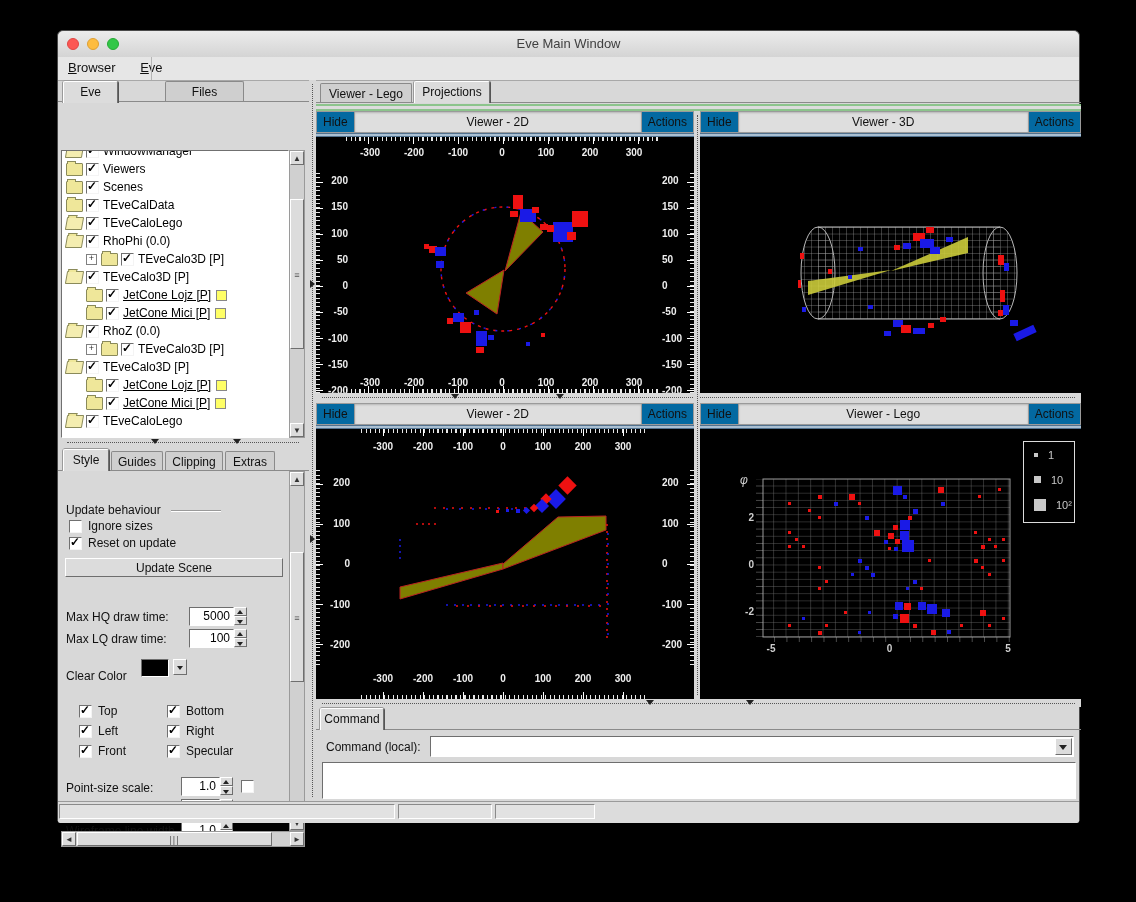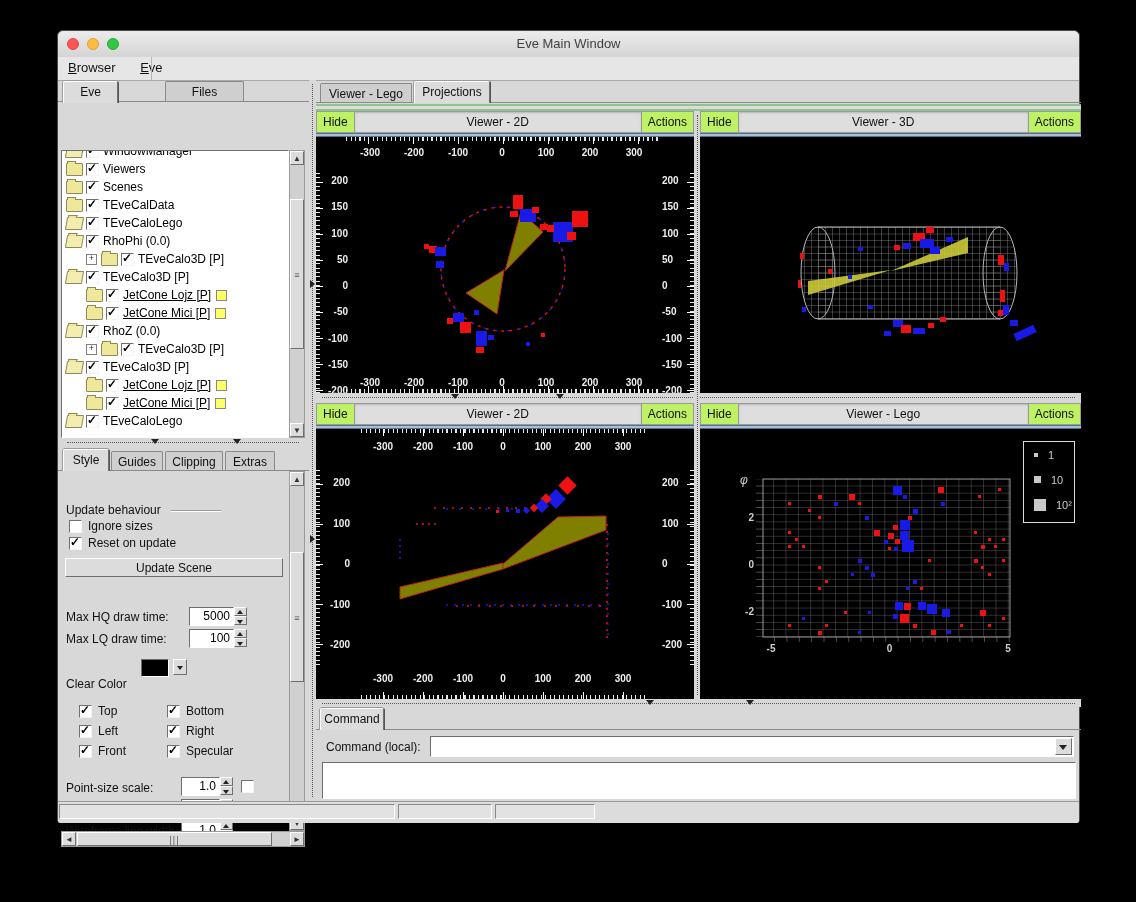--- a/index.html
+++ b/index.html
@@ -42,21 +42,21 @@
   .sb-thumb{position:absolute;background:#dcdcdc;border:1px solid;border-color:#fff #6e6e6e #6e6e6e #fff;color:#555;font-size:9px;text-align:center;box-sizing:border-box;}
   
   .hsplit{position:absolute;background:#d8d8d8;}
   .hsplit::before{content:"";position:absolute;left:6px;right:6px;top:4px;border-top:1px dotted #555;}
   .handle-down{position:absolute;top:1px;width:0;height:0;border-left:4px solid transparent;border-right:4px solid transparent;border-top:5px solid #222;}
   .vsplit{position:absolute;background:#d8d8d8;}
   .vsplit::before{content:"";position:absolute;top:4px;bottom:4px;left:3px;border-left:1px dotted #555;}
   .handle-right{position:absolute;left:1px;width:0;height:0;border-top:4px solid transparent;border-bottom:4px solid transparent;border-left:5px solid #222;}
   
   .viewer-header{position:absolute;height:22px;background:#e2e2e2;border:1px solid #9a9a9a;box-sizing:border-box;display:flex;}
-  .vh-btn{flex:none;padding:3px 6px 0 6px;font-size:12px;background:#bef264;border-right:1px solid #9a9a9a;color:#111;text-align:center;}
+  .vh-btn{flex:none;padding:3px 6px 0 6px;font-size:12px;background:#0369a1;border-right:1px solid #9a9a9a;color:#111;text-align:center;}
   .vh-btn.right{border-right:none;border-left:1px solid #9a9a9a;}
   .vh-title{flex:1;text-align:center;font-size:12px;padding-top:3px;background:#dedede;box-shadow:inset 0 1px 2px rgba(0,0,0,.18);color:#111;}
   .bluebar{position:absolute;height:4px;background:#a9bfd2;border-top:1px solid #51718e;border-bottom:1px solid #51718e;box-sizing:border-box;}
   .vport{position:absolute;background:#000;overflow:hidden;}
   .tickrow{display:flex;justify-content:space-between;position:absolute;color:#eee;font-size:10px;font-weight:bold;}
   .tickrow span{width:44px;text-align:center;}
   .tickrow.w40 span{width:40px;}
   .tickcol{display:flex;flex-direction:column;justify-content:space-between;position:absolute;color:#eee;font-size:10px;font-weight:bold;text-align:right;}
   .tickcol.lft{text-align:left;}
   .tickcol span{height:14px;line-height:14px;}
@@ -246,21 +246,21 @@
       </div>
       <div class="panel-label" style="left:5px;top:161px;">Max LQ draw time:</div>
       <div class="spinbox" style="left:128px;top:158px;">
         <div class="spin-val">100</div>
         <div class="spin-arrows">
             <div class="up"></div>
             <div class="dn"></div>
           </div>
       </div>
 
-      <div class="panel-label" style="left:5px;top:206px;">Clear Color</div>
+      <div class="panel-label" style="left:5px;top:198px;">Clear Color</div>
       <div class="swatch" style="left:80px;top:188px;"></div>
       <div class="dd-arrow" style="left:112px;top:188px;"></div>
 
       <div id="lights-grid" style="left:18px;top:230px;">
           <label class="cbrow">
             <span class="cb on"></span>
             <span>Top</span>
           </label>
           <label class="cbrow">
             <span class="cb on"></span>

